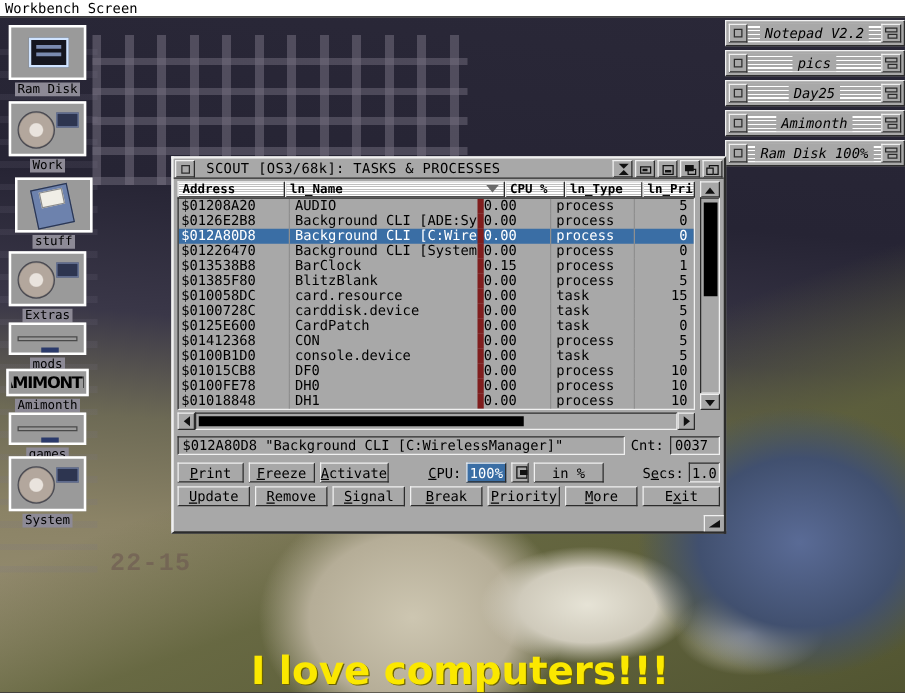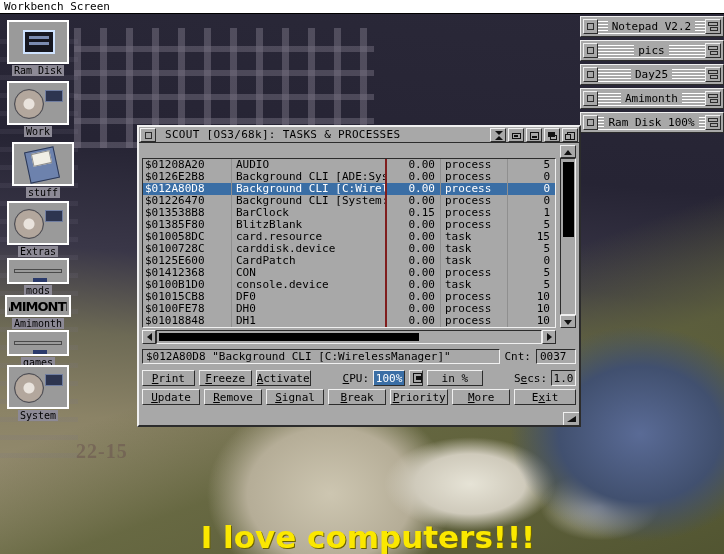--- a/index.html
+++ b/index.html
@@ -37,22 +37,22 @@
       repeating-linear-gradient(90deg, rgba(140,134,150,0.55) 0 7px, rgba(30,28,42,0) 7px 26px),
       repeating-linear-gradient(0deg, rgba(150,144,160,0.45) 0 6px, rgba(25,23,36,0) 6px 24px);
     opacity:.75;
   }
   #chips2{
     position:absolute;left:0px;top:14px;width:78px;height:430px;
     background:repeating-linear-gradient(0deg, rgba(120,115,135,0.25) 0 5px, rgba(20,18,30,0) 5px 18px);
     opacity:.6;
   }
   #boardtext{
-    position:absolute;left:76px;top:440px;width:160px;height:90px;
-    color:#6b5550;font-family:Liberation Serif, serif;
+    position:absolute;left:88px;top:440px;width:160px;height:90px;
+    color:#6b5550;font-family:Liberation Mono, monospace;
     font-size:20px;font-weight:bold;opacity:.55;letter-spacing:1px;
   }
   #bgcaption{
     position:absolute;left:148px;top:519px;width:440px;
     text-align:center;color:#fbe800;
     font-family:"DejaVu Sans","Liberation Sans",sans-serif;
     font-weight:bold;font-size:31px;letter-spacing:0px;
     text-shadow:1px 1px 0 #6b6200;
     white-space:nowrap;
   }
@@ -80,21 +80,21 @@
   }
   .wb-close{
     width:15px;height:15px;margin-left:2px;flex:0 0 auto;
     background:#a8a8a8;
     border-top:1px solid #f0f0f0;border-left:1px solid #f0f0f0;
     border-right:1px solid #2c2c2c;border-bottom:1px solid #2c2c2c;
     box-sizing:border-box;position:relative;
   }
   .wb-close::after{content:"";position:absolute;left:3px;top:3px;width:7px;height:7px;
     background:#a8a8a8;border:1px solid #2c2c2c;box-sizing:border-box;}
-  .wb-stripe{flex:1 1 auto;height:15px;position:relative;overflow:hidden;}
+  .wb-stripe{flex:1 1 auto;height:15px;position:relative;overflow:hidden;font-style:italic;}
   .wb-stripe::before{content:"";position:absolute;left:0;top:0;right:0;bottom:0;
     background:repeating-linear-gradient(0deg,#ffffff 0 1px,#a8a8a8 1px 3px);}
   .wb-label{
     position:absolute;left:0;right:0;top:0;bottom:0;display:flex;align-items:center;justify-content:center;
     font-family:"DejaVu Sans Mono","Liberation Mono",monospace;font-size:11px;color:#000;
     white-space:nowrap;z-index:2;
   }
   .wb-label span{background:#a8a8a8;padding:0 4px;line-height:13px;}
   .wb-depth{
     width:16px;height:15px;margin-right:2px;flex:0 0 auto;
@@ -200,21 +200,21 @@
     background:#a8a8a8;
     border-top:1px solid #2c2c2c;border-left:1px solid #2c2c2c;
     border-right:1px solid #f0f0f0;border-bottom:1px solid #f0f0f0;
     box-sizing:border-box;overflow:hidden;
   }
   .row{display:flex;height:12px;line-height:12px;
     font-family:"DejaVu Sans Mono","Liberation Mono",monospace;font-size:11px;color:#000;white-space:nowrap;}
   .row.sel{background:#3a6ea5;color:#ffffff;}
   .c-addr{width:86px;flex:0 0 auto;padding-left:2px;overflow:hidden;}
   .c-name{flex:1 1 auto;padding-left:4px;border-left:1px solid #8f8f8f;overflow:hidden;}
-  .c-cpu{width:48px;flex:0 0 auto;text-align:right;padding-right:5px;border-left:2px solid #7f1d1d;}
+  .c-cpu{width:48px;flex:0 0 auto;padding-right:5px;border-left:5px solid #7f1d1d;}
   .c-type{width:62px;flex:0 0 auto;padding-left:4px;border-left:1px solid #8f8f8f;}
   .c-pri{width:42px;flex:0 0 auto;text-align:right;padding-right:5px;border-left:1px solid #8f8f8f;}
 
   
   #vsb{
     position:absolute;right:3px;top:18px;width:16px;height:183px;
   }
   .sb-arrow{
     width:16px;height:13px;background:#a8a8a8;position:relative;
     border-top:1px solid #f0f0f0;border-left:1px solid #f0f0f0;
@@ -419,20 +419,38 @@
     <div id="scout-title">
       <div class="tg tg-close"></div>
       <div class="ttl">SCOUT [OS3/68k]: TASKS &amp; PROCESSES</div>
       <div class="tg tg-hourglass"></div>
       <div class="tg tg-iconify"></div>
       <div class="tg tg-zoom"></div>
       <div class="tg tg-depth"></div>
       <div class="tg tg-front"></div>
     </div>
 
+    <div id="hdr">
+      <div class="hcell" style="width:86px;">
+        <span class="htxt">Address</span>
+      </div>
+      <div class="hcell" style="flex:1 1 auto;">
+        <span class="htxt">ln_Name</span>
+        <span class="sortmark"></span>
+      </div>
+      <div class="hcell" style="width:48px;">
+        <span class="htxt">CPU %</span>
+      </div>
+      <div class="hcell" style="width:62px;">
+        <span class="htxt">ln_Type</span>
+      </div>
+      <div class="hcell" style="width:42px;">
+        <span class="htxt">ln_Pri</span>
+      </div>
+    </div>
 
     <div id="listbox">
         <div class="row">
           <div class="c-addr">$01208A20</div>
           <div class="c-name">AUDIO</div>
           <div class="c-cpu">0.00</div>
           <div class="c-type">process</div>
           <div class="c-pri">5</div>
         </div>
         <div class="row">

